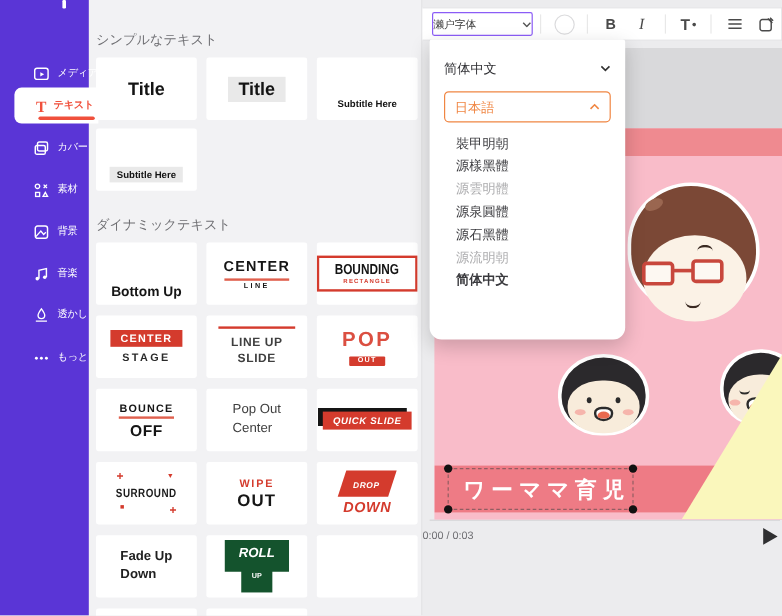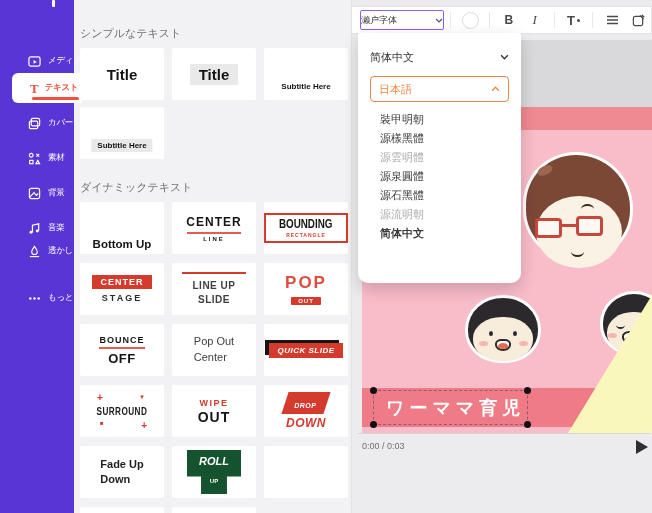--- a/index.html
+++ b/index.html
@@ -137,21 +137,21 @@
   .kid .cheek{position:absolute;width:9px;height:5px;background:#F5AFA6;border-radius:50%;opacity:.9;}
   .kid1{left:103px;top:255px;width:78px;height:74px;}
   .kid1 .khair{left:0;top:0;width:76px;height:68px;}
   .kid1 .kface{left:8px;top:22px;width:60px;height:44px;}
   .kid2{left:238px;top:251px;width:70px;height:72px;}
   .kid2 .khair{left:0;top:0;width:68px;height:64px;}
   .kid2 .kface{left:7px;top:21px;width:54px;height:42px;}
 
   
   .v-sep{position:absolute;left:6px;top:433px;width:292px;height:1px;background:#D5D5D7;}
-  .timecode{position:absolute;left:10px;top:441px;font-size:9px;color:#707074;text-align:right;}
+  .timecode{position:absolute;left:0;top:441px;font-size:9px;color:#707074;text-align:right;}
   .play{position:absolute;left:284px;top:440px;width:0;height:0;cursor:pointer;
         border-left:12px solid #2F2F31;border-top:7px solid transparent;border-bottom:7px solid transparent;}
 </style>
 </head>
 <body>
 
 <nav class="sidebar">
   <div class="logo-frag"></div>
 
   <div class="nav-item" style="top:50px">
@@ -196,21 +196,21 @@
 
   <div class="nav-item" style="top:217px">
     <svg width="13" height="13" viewBox="0 0 14 14">
       <path d="M4.8 11 V3.5 L11.5 2 V9.5" fill="none" stroke="#fff" stroke-width="1.3"></path>
       <circle cx="3.3" cy="11" r="1.6" fill="#fff"></circle>
       <circle cx="10" cy="9.7" r="1.6" fill="#fff"></circle>
     </svg>
     <span class="nav-label">音楽</span>
   </div>
 
-  <div class="nav-item" style="top:240px">
+  <div class="nav-item" style="top:251px">
     <svg width="13" height="13" viewBox="0 0 14 14">
       <path d="M7 1.5 C8.8 4 10 5.6 10 7.3 A3 3 0 0 1 4 7.3 C4 5.6 5.2 4 7 1.5 Z" fill="none" stroke="#fff" stroke-width="1.2"></path>
       <path d="M2 12.5 H12" stroke="#fff" stroke-width="1.2"></path>
     </svg>
     <span class="nav-label">透かし</span>
   </div>
 
   <div class="nav-item" style="top:287px">
     <svg width="13" height="13" viewBox="0 0 14 14">
       <circle cx="2.5" cy="7" r="1.3" fill="#fff"></circle>

